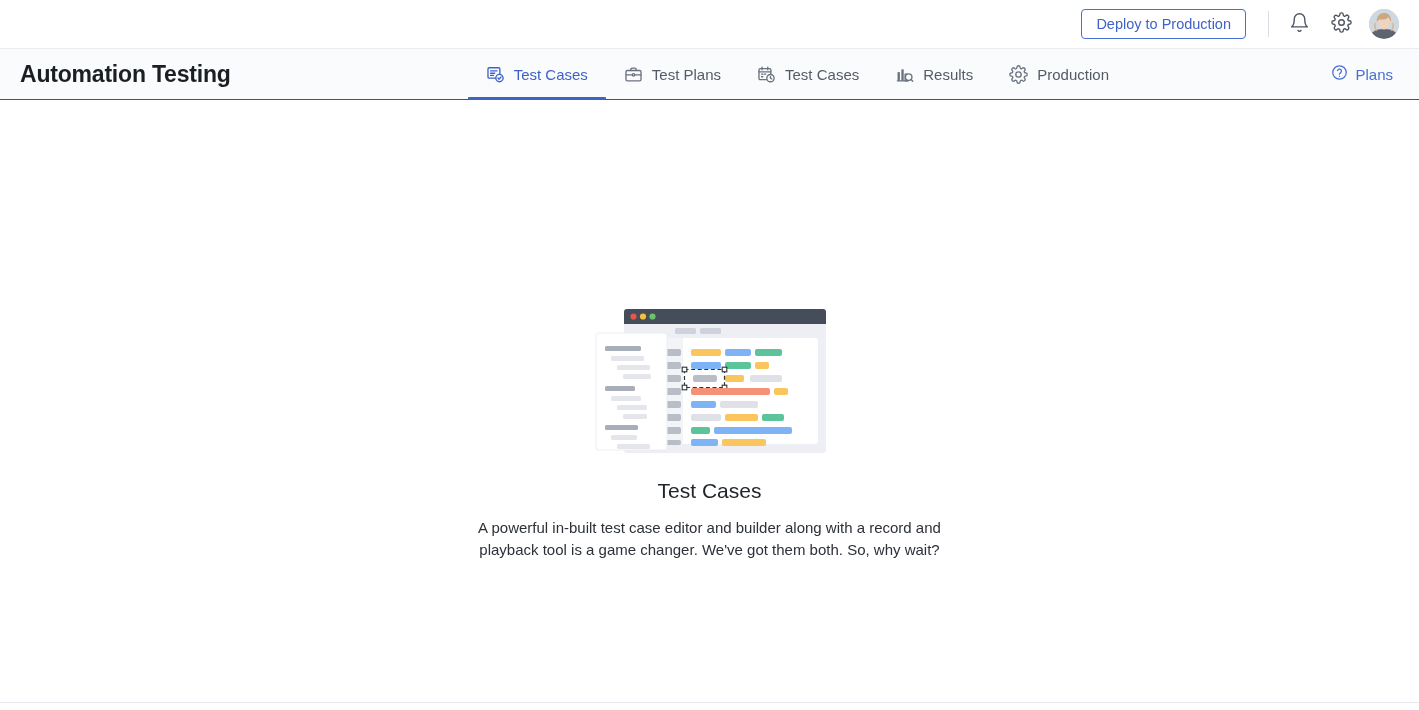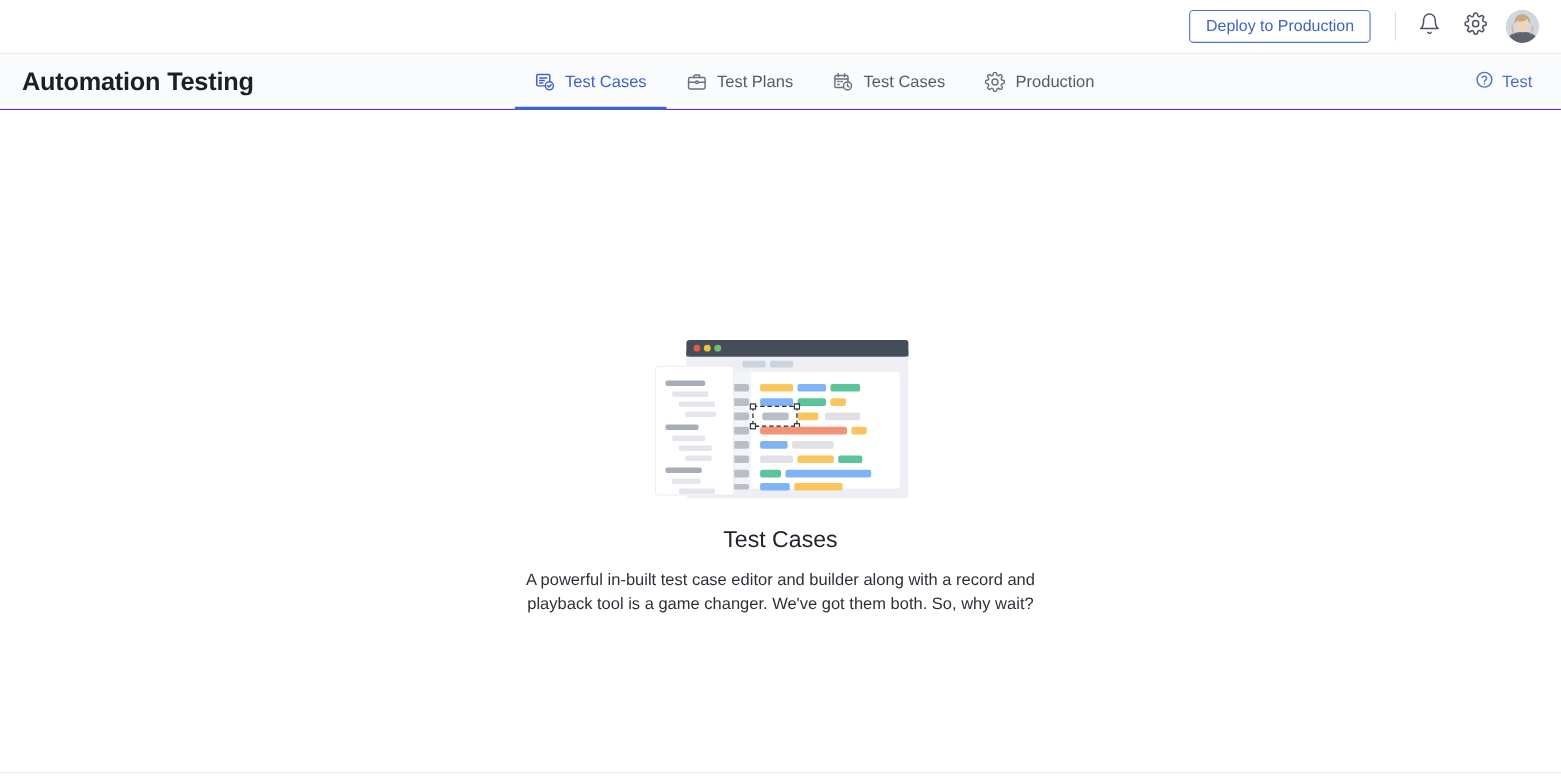--- a/index.html
+++ b/index.html
@@ -306,20 +306,33 @@
             <line x1="5.8" y1="11.6" x2="7.4" y2="11.6"></line>
             <line x1="9.4" y1="11.6" x2="11" y2="11.6"></line>
             <line x1="5.8" y1="14.8" x2="7.4" y2="14.8"></line>
             <circle cx="17" cy="16.6" r="4.6" fill="#fafbfc"></circle>
             <polyline points="17,14.3 17,16.7 18.8,17.7"></polyline>
           </svg>
         </span>
         <span>Test Cases</span>
       </div>
 
+      <div class="nav-tab">
+        <span class="tab-ico">
+          <svg width="19" height="19" viewBox="0 0 24 24" fill="none" stroke="currentColor" stroke-width="1.7" stroke-linecap="round" stroke-linejoin="round">
+            <line x1="3" y1="20" x2="17" y2="20"></line>
+            <rect x="3.2" y="9" width="3" height="11" fill="currentColor" stroke="none"></rect>
+            <rect x="8" y="5.5" width="3" height="14.5" fill="currentColor" stroke="none"></rect>
+            <rect x="12.8" y="11.5" width="3" height="8.5"></rect>
+            <circle cx="17.3" cy="15.3" r="4.1" fill="#fafbfc"></circle>
+            <line x1="20.3" y1="18.4" x2="22.4" y2="20.6"></line>
+          </svg>
+        </span>
+        <span>Results</span>
+      </div>
 
       <div class="nav-tab">
         <span class="tab-ico">
           <svg width="19" height="19" viewBox="0 0 24 24" fill="none" stroke="currentColor" stroke-width="1.7" stroke-linecap="round" stroke-linejoin="round">
             <circle cx="12" cy="12" r="3.4"></circle>
             <path d="M19.4 15a1.65 1.65 0 0 0 .33 1.82l.06.06a2 2 0 0 1-2.83 2.83l-.06-.06a1.65 1.65 0 0 0-1.82-.33 1.65 1.65 0 0 0-1 1.51V21a2 2 0 0 1-4 0v-.09A1.65 1.65 0 0 0 9 19.4a1.65 1.65 0 0 0-1.82.33l-.06.06a2 2 0 0 1-2.83-2.83l.06-.06a1.65 1.65 0 0 0 .33-1.82 1.65 1.65 0 0 0-1.51-1H3a2 2 0 0 1 0-4h.09A1.65 1.65 0 0 0 4.6 9a1.65 1.65 0 0 0-.33-1.82l-.06-.06a2 2 0 0 1 2.83-2.83l.06.06A1.65 1.65 0 0 0 9 4.6a1.65 1.65 0 0 0 1-1.51V3a2 2 0 0 1 4 0v.09a1.65 1.65 0 0 0 1 1.51 1.65 1.65 0 0 0 1.82-.33l.06-.06a2 2 0 0 1 2.83 2.83l-.06.06A1.65 1.65 0 0 0 19.4 9v0a1.65 1.65 0 0 0 1.51 1H21a2 2 0 0 1 0 4h-.09a1.65 1.65 0 0 0-1.51 1z"></path>
           </svg>
         </span>
         <span>Production</span>
       </div>
@@ -327,21 +340,21 @@
     </div>
 
     <div class="help-link">
       <span>
         <svg width="17" height="17" viewBox="0 0 24 24" fill="none" stroke="currentColor" stroke-width="1.8" stroke-linecap="round" stroke-linejoin="round">
           <circle cx="12" cy="12" r="9.5"></circle>
           <path d="M9.2 9.2a2.9 2.9 0 0 1 5.6 1c0 2-2.8 2.6-2.8 4"></path>
           <line x1="12" y1="17.2" x2="12" y2="17.3"></line>
         </svg>
       </span>
-      <span>Test</span>
+      <span>Plans</span>
     </div>
   </div>
 
   <div class="main">
 
     <div class="empty-state">
 
       <div class="illustration">
         <svg width="232" height="152" viewBox="0 0 232 152">
 

